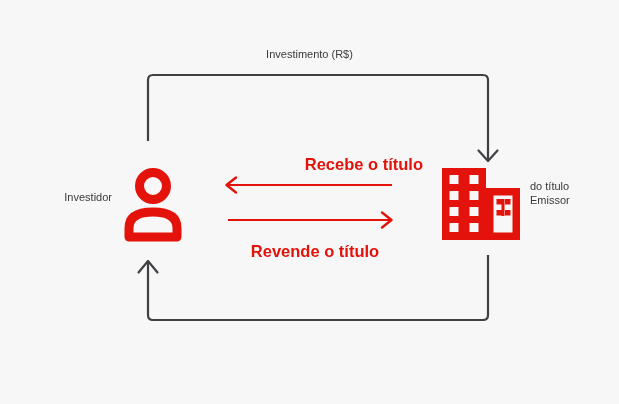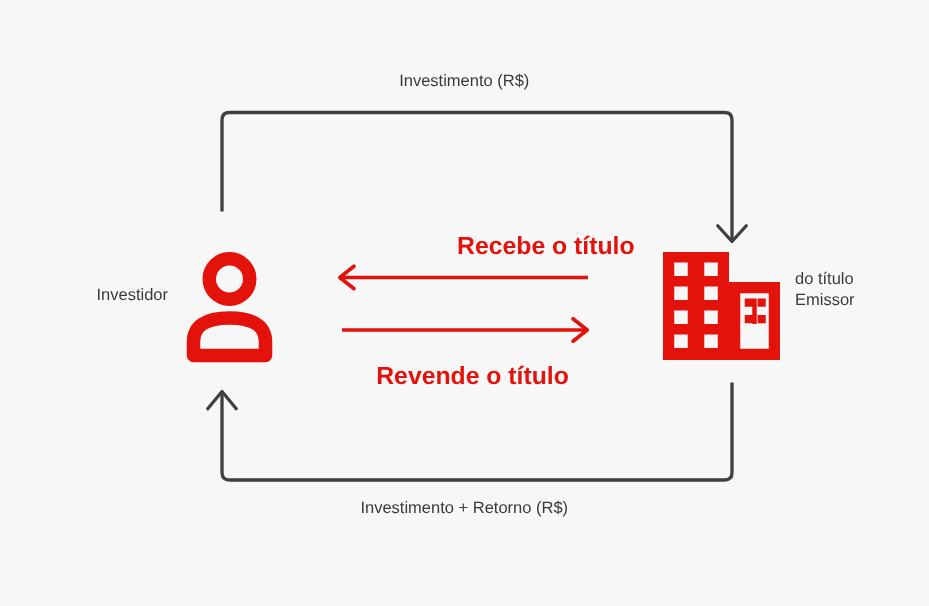--- a/index.html
+++ b/index.html
@@ -158,21 +158,20 @@
       <rect class="icon-red-fill" x="505" y="199" width="5.5" height="5.5"></rect>
       <rect class="icon-red-fill" x="496.5" y="210" width="5.5" height="5.5"></rect>
       <rect class="icon-red-fill" x="505" y="210" width="5.5" height="5.5"></rect>
 
       <rect class="icon-red-fill" x="501.5" y="199" width="3" height="17"></rect>
     </g>
   </svg>
 
   <div class="abs label-gray" id="label-investimento">Investimento (R$)</div>
 
-  <div class="abs label-gray" id="label-investimento-retorno">Investimento + Retorno (R$)</div>
 
   <div class="abs label-red" id="label-recebe">Recebe o título</div>
 
   <div class="abs label-red" id="label-revende">Revende o título</div>
 
   <div class="abs label-gray" id="label-investidor">Investidor</div>
 
   <div class="abs label-gray" id="label-emissor">
     <div>do título</div>
     <div>Emissor</div>

